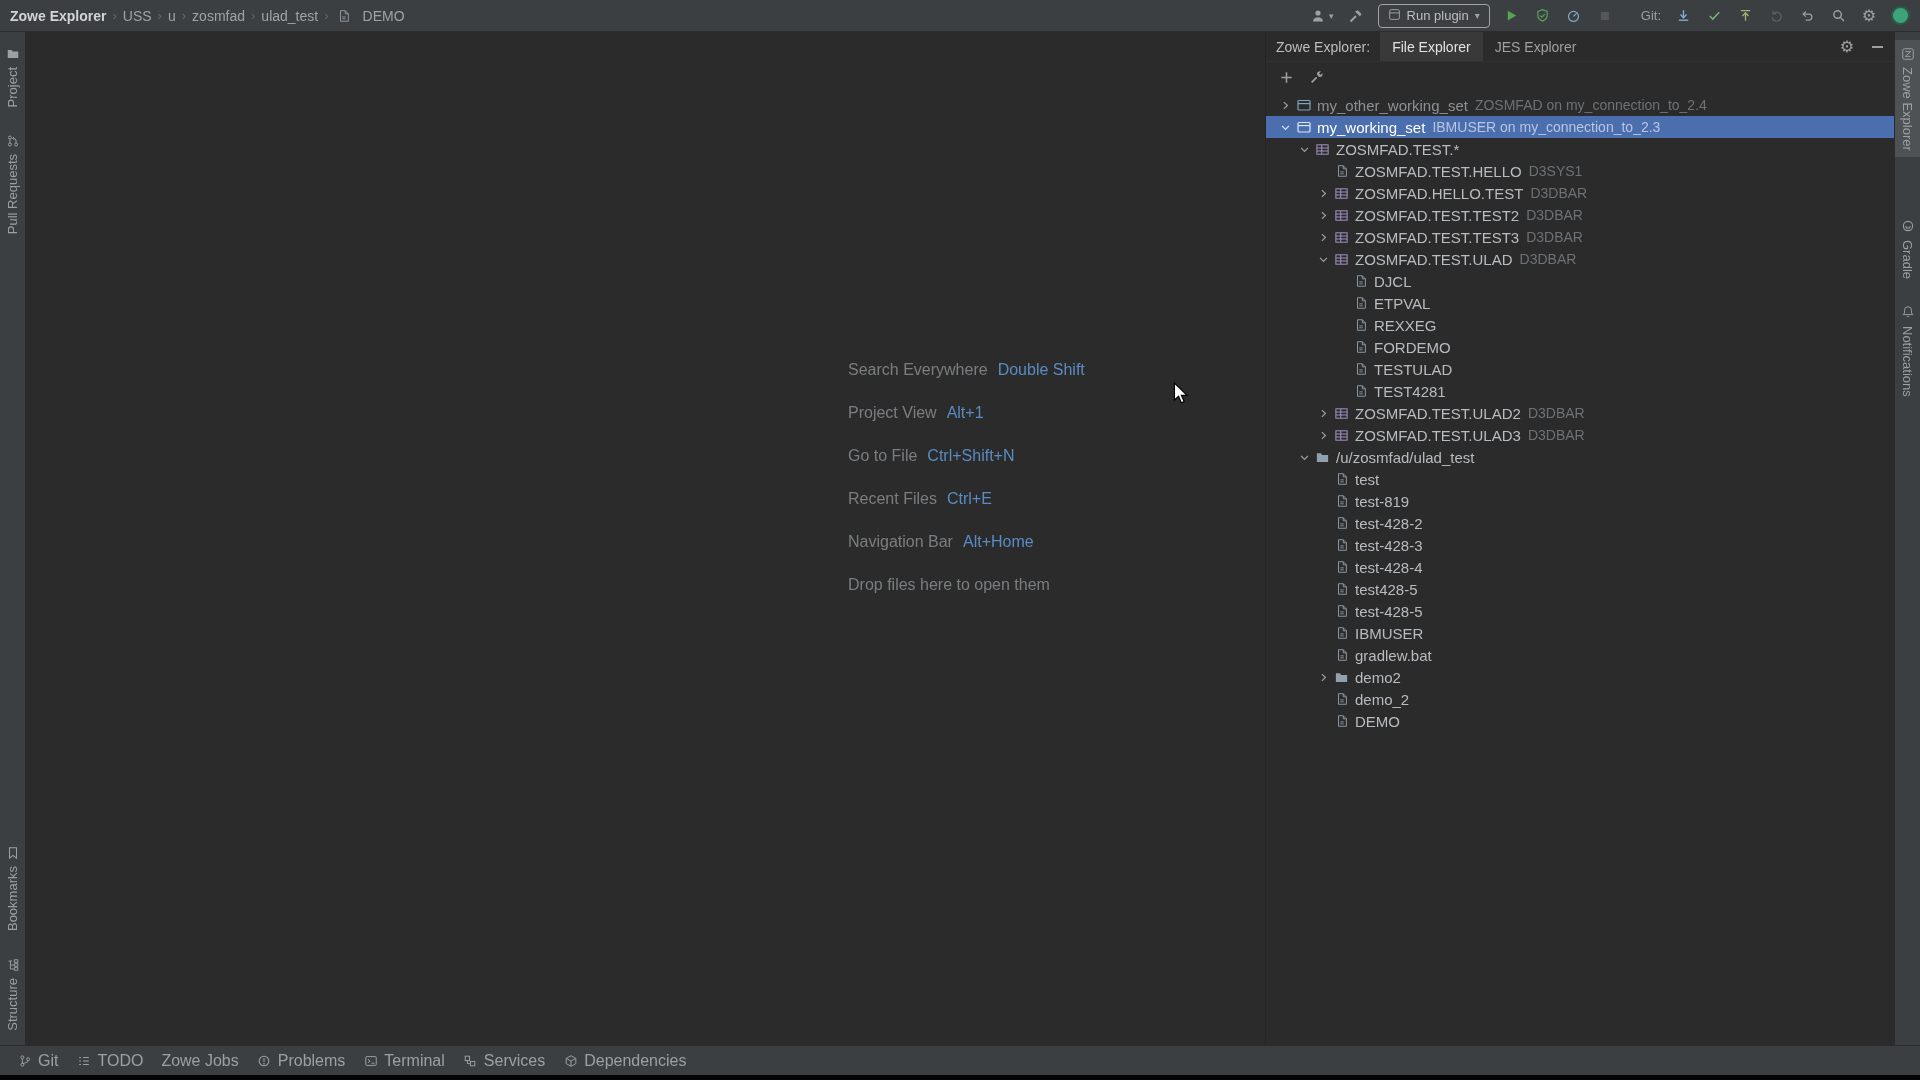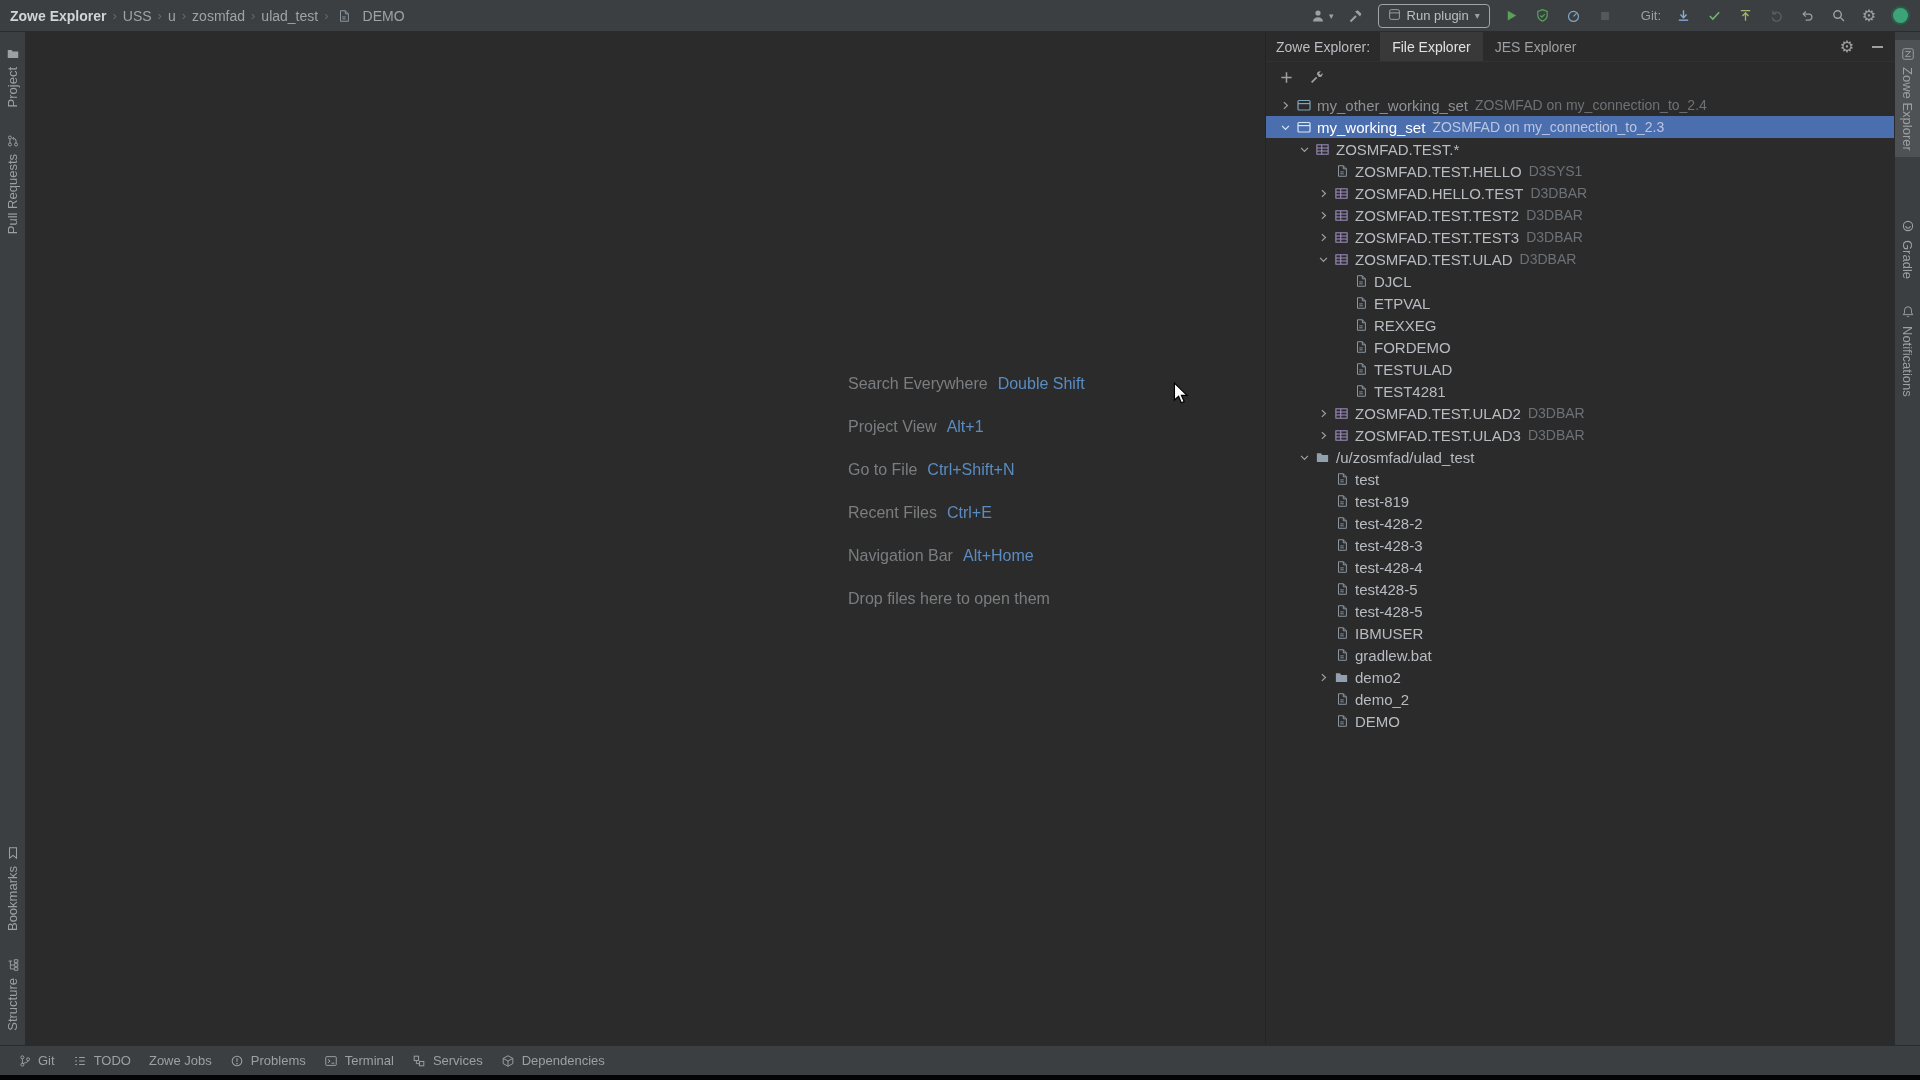--- a/index.html
+++ b/index.html
@@ -31,21 +31,21 @@
   .strip.right{border-left:1px solid #292b2d;justify-content:flex-start;}
   .strip-group{display:flex;flex-direction:column;align-items:center;gap:14px;padding:8px 0;width:100%;}
   .strip-group.mid2{margin-top:40px;}
   .v-item{display:flex;flex-direction:column;align-items:center;gap:6px;cursor:pointer;padding:6px 0;width:100%;}
   .v-item.active{background:rgba(255,255,255,0.10);}
   .v-label{writing-mode:vertical-rl;font-size:13px;color:#9da0a3;display:block;}
   .strip.left .v-label{transform:rotate(180deg);}
   .strip-icon{width:15px;height:15px;display:flex;align-items:center;justify-content:center;}
 
   .editor{flex:1;background:#2b2b2b;position:relative;}
-  .shortcuts{position:absolute;left:822px;top:330px;}
+  .shortcuts{position:absolute;left:822px;top:316px;}
   .sc-row{height:43px;display:flex;align-items:center;font-size:16px;white-space:nowrap;}
   .sc-label{color:#7b7e81;}
   .sc-keys{color:#5a8cc2;margin-left:10px;}
 
   
   .tool-window{width:629px;background:#2b2b2b;border-left:1px solid #222426;display:flex;flex-direction:column;}
   .tw-header{flex:0 0 30px;height:30px;display:flex;align-items:stretch;border-bottom:1px solid #323232;padding:0 8px 0 10px;}
   .tw-title{font-size:14px;color:#bbbec2;margin-right:10px;align-self:center;}
   .tw-tabs{display:flex;align-items:stretch;}
   .tw-tab{display:flex;align-items:center;padding:0 12px;font-size:14px;color:#9da0a3;cursor:pointer;}
@@ -60,21 +60,21 @@
   .tree-row.selected svg [stroke]{stroke:#dbe6f5;}
   .node-suffix{color:#6d7277;margin-left:7px;font-size:14px;}
   .tree-row.selected .node-suffix{color:#b9c6e0;}
   .tree-row.dim .node-label{color:#8d9196;}
   .indent{flex:0 0 auto;height:1px;}
   .chevron{width:18px;flex:0 0 18px;display:flex;align-items:center;justify-content:center;}
   .node-icon{width:19px;flex:0 0 19px;display:flex;align-items:center;justify-content:center;margin-right:4px;}
 
   
   .statusbar{flex:0 0 30px;height:30px;background:#3c3f41;border-top:1px solid #292b2d;display:flex;align-items:center;padding:0 8px;}
-  .sb-item{display:flex;align-items:center;gap:6px;padding:0 9px;height:100%;font-size:13px;color:#9da0a3;cursor:pointer;}
+  .sb-item{display:flex;align-items:center;gap:6px;padding:0 9px;height:100%;font-size:16px;color:#9da0a3;cursor:pointer;}
   .bottom-black{flex:0 0 5px;height:5px;background:#050505;}
 
   .cursor{position:absolute;left:1173px;top:382px;z-index:99;pointer-events:none;}
 </style>
 </head>
 <body>
 
 <div class="app">
 
   <div class="topbar">
@@ -325,21 +325,21 @@
                 <path d="M3.8 6l4.2 4.4L12.2 6" fill="none" stroke="#9da0a3" stroke-width="1.5"></path>
               </svg>
             </span>
             <span class="node-icon">
               <svg viewBox="0 0 16 16" width="16" height="16">
                 <rect x="2" y="3.5" width="12" height="9.5" rx="1" fill="none" stroke="#7ea3bd" stroke-width="1.2"></rect>
                 <path d="M2 6.6h12" stroke="#7ea3bd" stroke-width="1.2"></path>
               </svg>
             </span>
             <span class="node-label">my_working_set</span>
-            <span class="node-suffix">ZOSMFAD on my_connection_to_2.3</span>
+            <span class="node-suffix">IBMUSER on my_connection_to_2.3</span>
           </div>
           <div class="tree-row">
             <span class="indent" style="width: 29px;"></span>
             <span class="chevron">
               <svg viewBox="0 0 16 16" width="13" height="13">
                 <path d="M3.8 6l4.2 4.4L12.2 6" fill="none" stroke="#9da0a3" stroke-width="1.5"></path>
               </svg>
             </span>
             <span class="node-icon">
               <svg viewBox="0 0 16 16" width="15" height="15">

